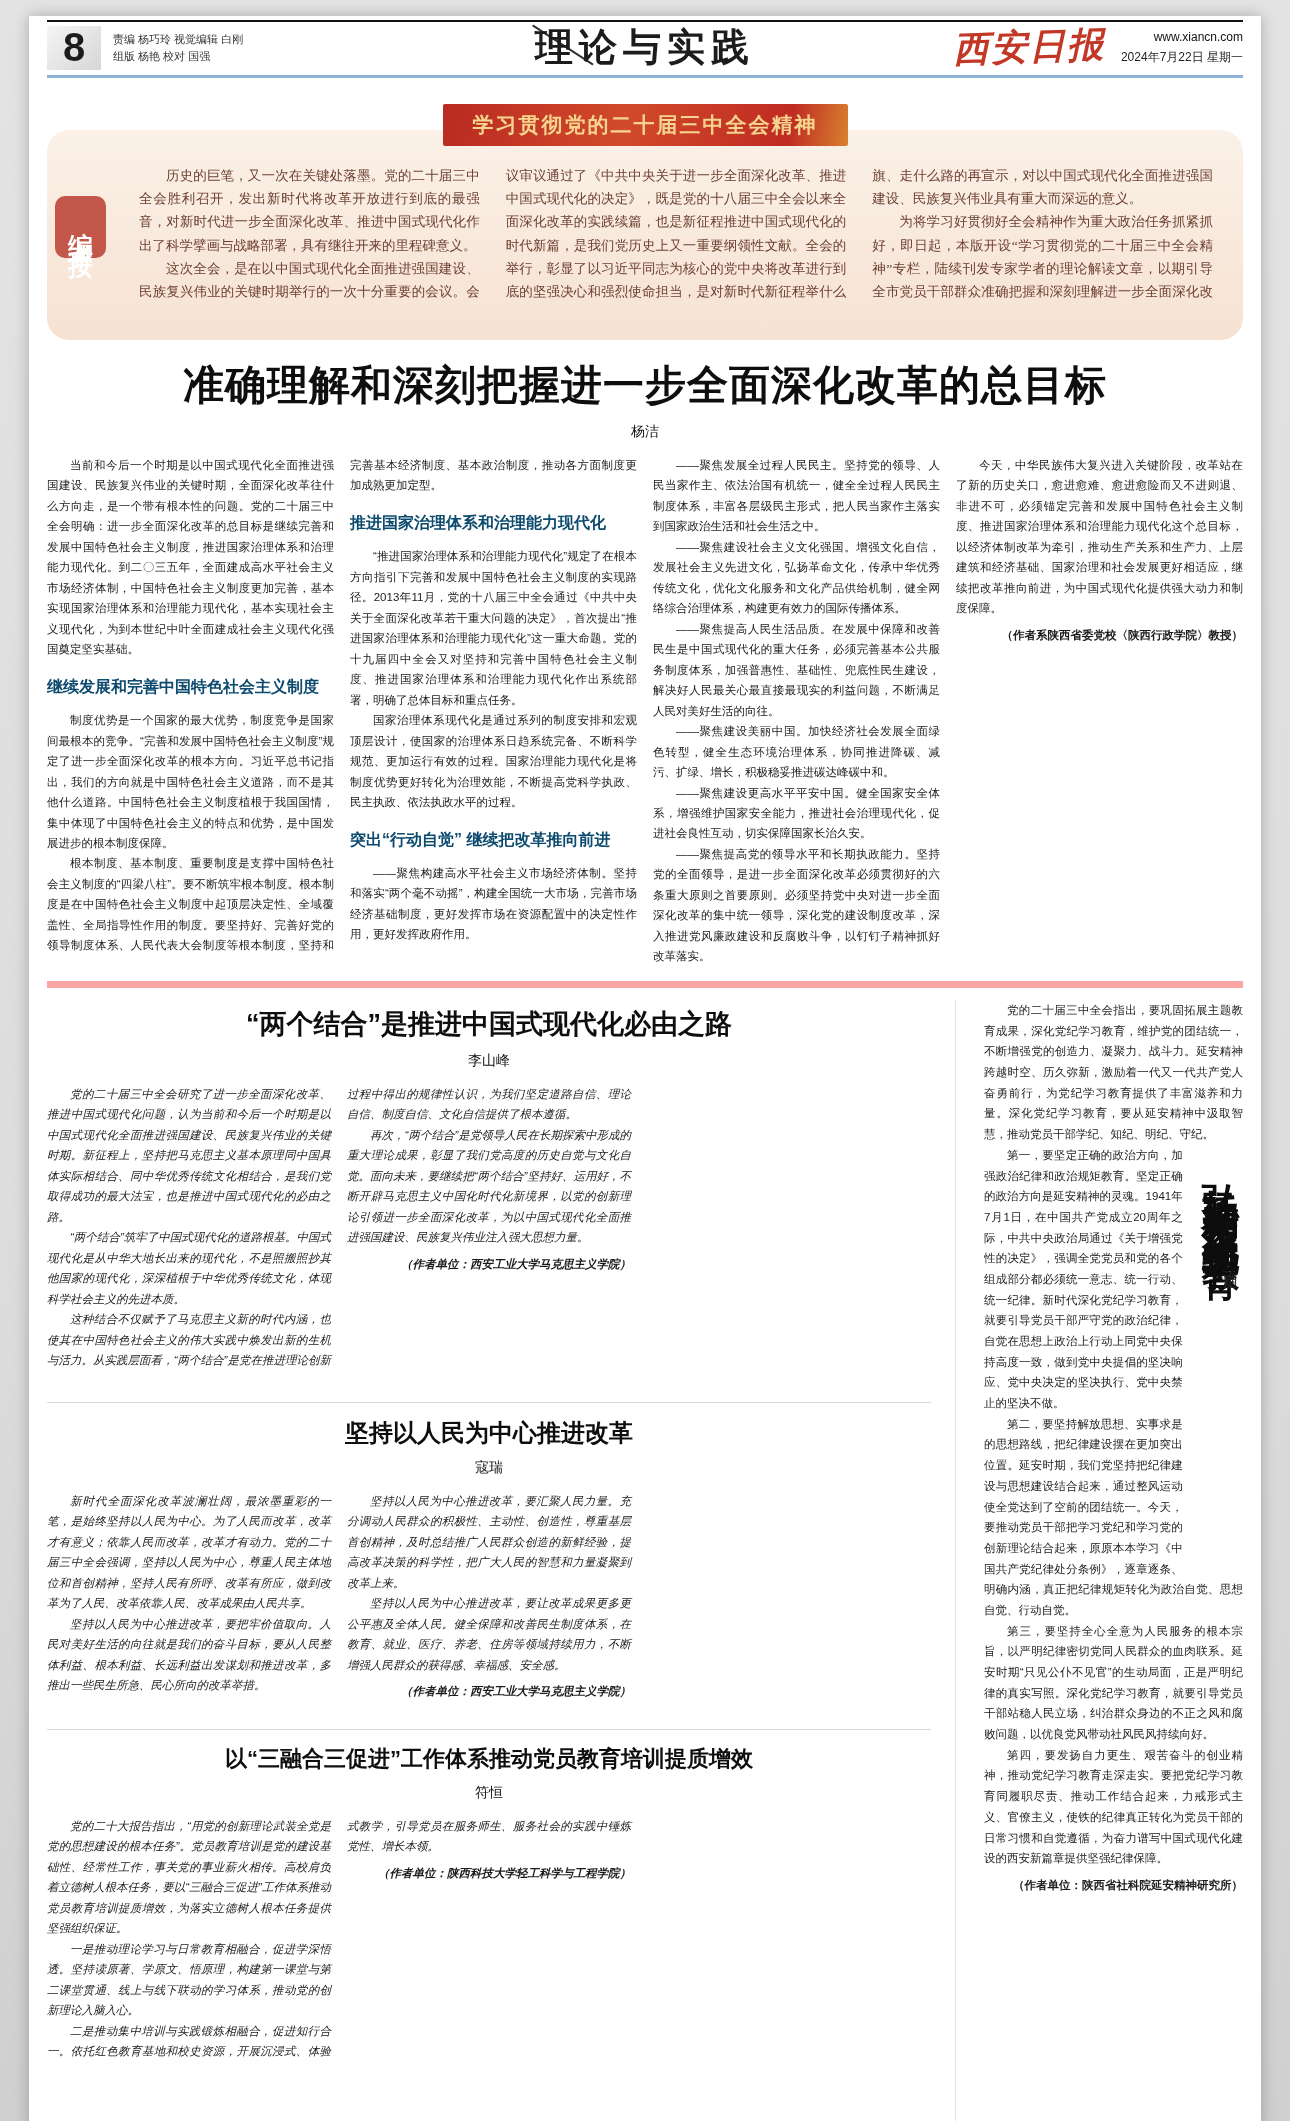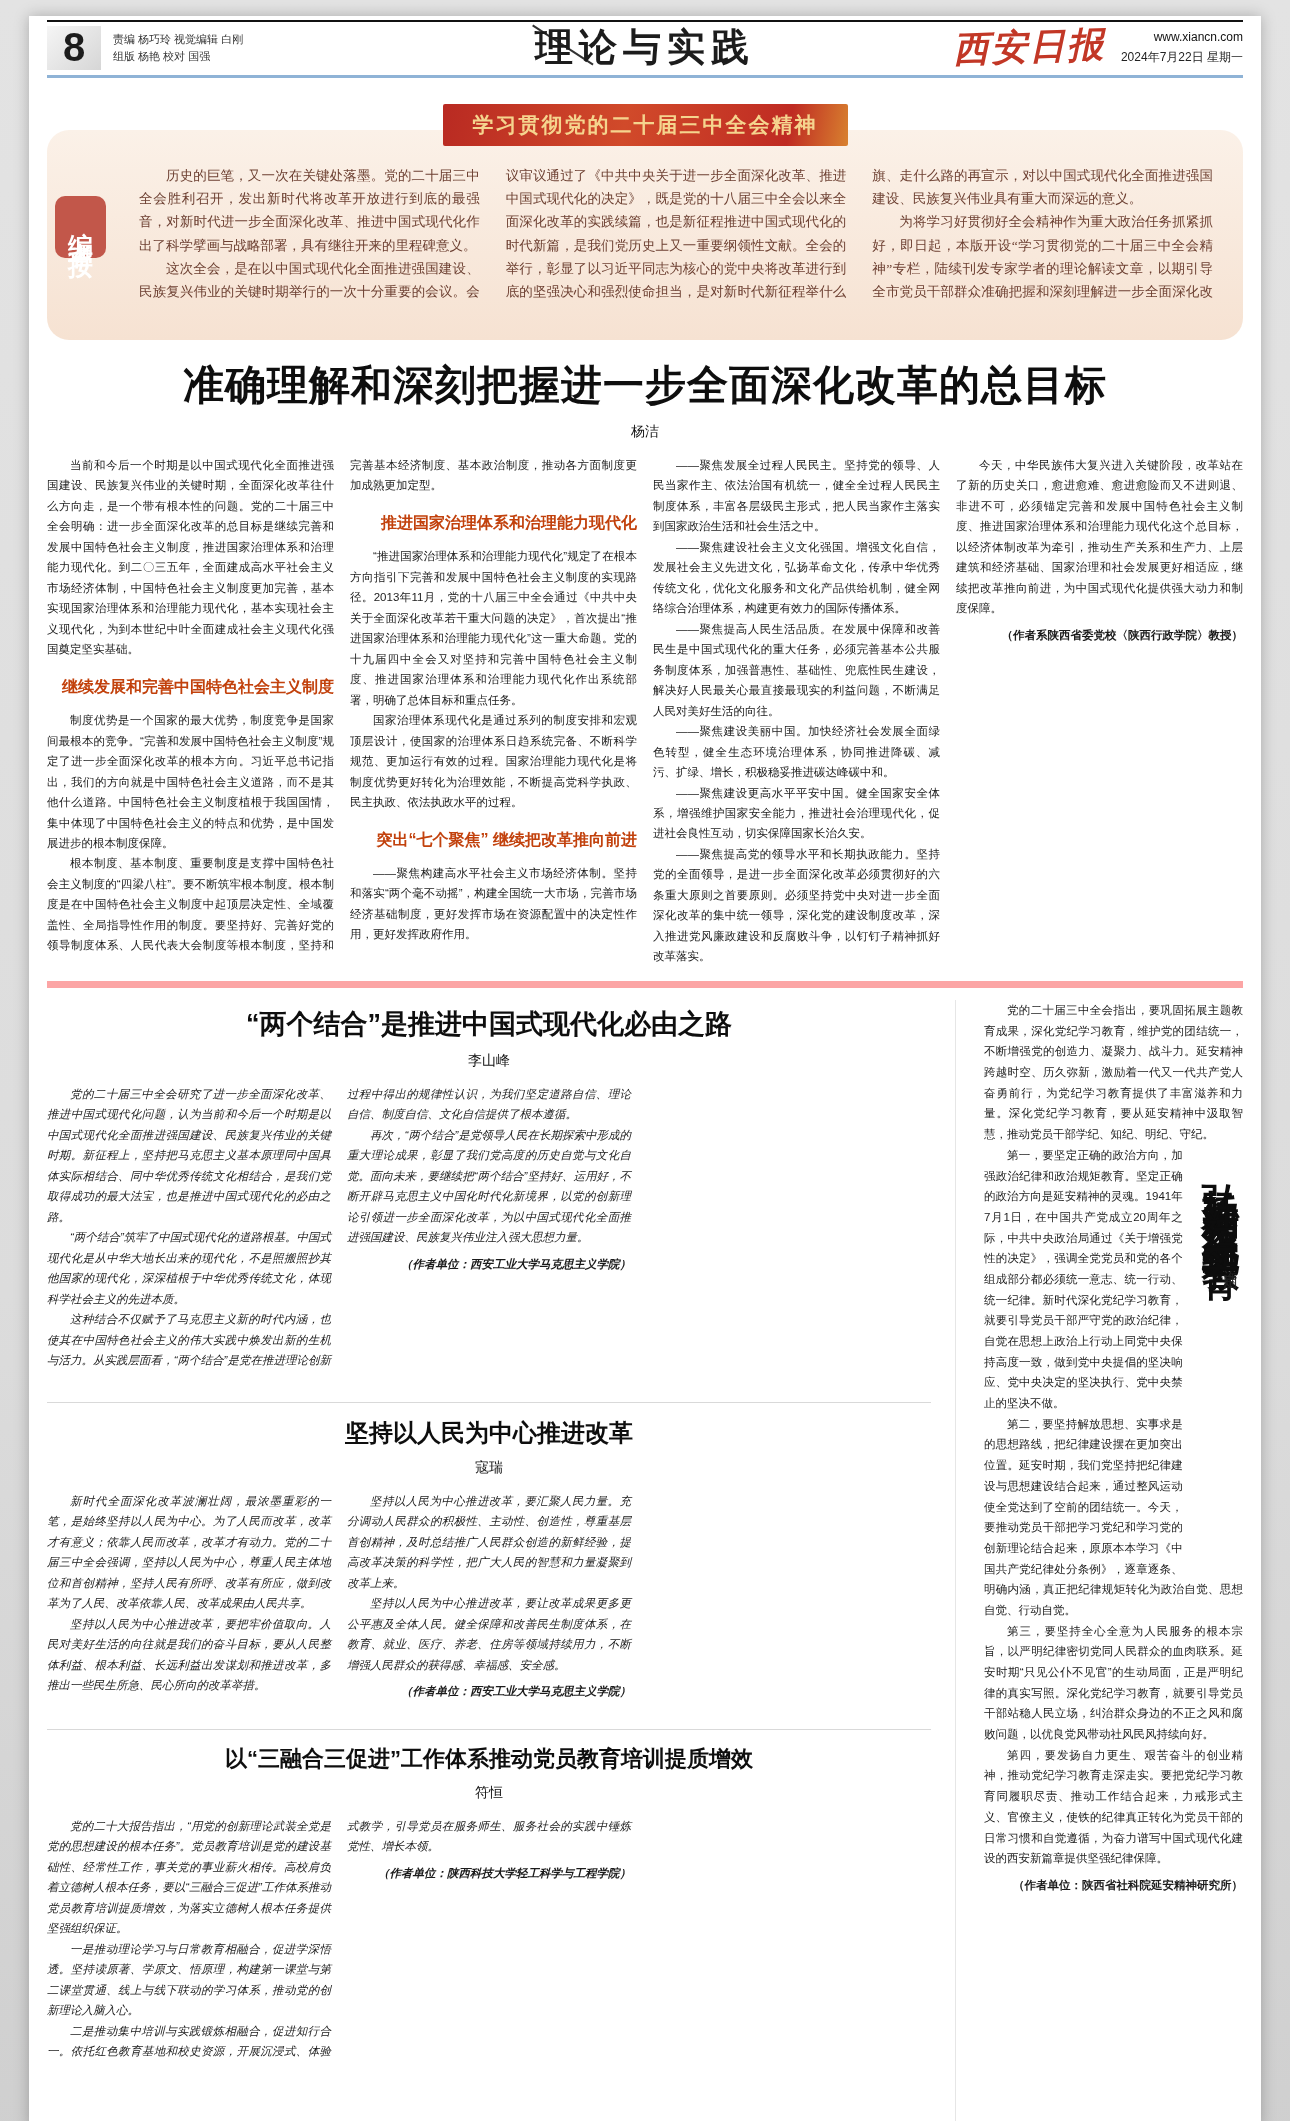--- a/index.html
+++ b/index.html
@@ -46,21 +46,21 @@
   .ednote-body p { text-indent:2em; }
   
   .article-main { margin-top:18px; }
   h1.main-title { text-align:center; font-size:41px; font-weight:900; letter-spacing:1px; color:#0e0e0e; }
   .byline { text-align:center; font-size:14px; margin:10px 0 14px; color:#111; }
   .cols { text-align:justify; font-size:11.5px; line-height:1.78; color:#1b1b1b;
           column-fill:auto; overflow:hidden; }
   .cols p { text-indent:2em; }
   .cols4 { column-count:4; column-gap:16px; height:512px; }
   .cols3 { column-count:3; column-gap:16px;font-style:italic; }
-  .cols h3 { font-size:16px; font-weight:800; text-align:right; margin:13px 0 9px; color:#c2410c; }
+  .cols h3 { font-size:16px; font-weight:800; text-align:left; margin:13px 0 9px; color:#0c4a6e; }
   .attr { text-align:right; font-weight:700; text-indent:0 !important; margin-top:6px; }
   .lower { display:flex; gap:24px; margin-top:14px; border-top:7px solid #fca5a5; padding-top:12px; }
   .lower-left { width:884px; }
   .lower-right { width:288px; border-left:1px solid #e6e6e6; padding-left:28px; }
   .sub-article { padding:6px 0 10px; }
   .sub-article + .sub-article { border-top:1px solid #d9d9d9; margin-top:6px; padding-top:14px; }
   h2.sub-title { text-align:center; font-weight:900; color:#0e0e0e; }
   .t2 { font-size:27px; }
   .t3 { font-size:24px; }
   .t4 { font-size:22px; }
@@ -114,21 +114,21 @@
     <h1 class="main-title">准确理解和深刻把握进一步全面深化改革的总目标</h1>
     <div class="byline">杨洁</div>
     <div class="cols cols4">
       <p>当前和今后一个时期是以中国式现代化全面推进强国建设、民族复兴伟业的关键时期，全面深化改革往什么方向走，是一个带有根本性的问题。党的二十届三中全会明确：进一步全面深化改革的总目标是继续完善和发展中国特色社会主义制度，推进国家治理体系和治理能力现代化。到二〇三五年，全面建成高水平社会主义市场经济体制，中国特色社会主义制度更加完善，基本实现国家治理体系和治理能力现代化，基本实现社会主义现代化，为到本世纪中叶全面建成社会主义现代化强国奠定坚实基础。</p>
       <h3>继续发展和完善中国特色社会主义制度</h3>
       <p>制度优势是一个国家的最大优势，制度竞争是国家间最根本的竞争。“完善和发展中国特色社会主义制度”规定了进一步全面深化改革的根本方向。习近平总书记指出，我们的方向就是中国特色社会主义道路，而不是其他什么道路。中国特色社会主义制度植根于我国国情，集中体现了中国特色社会主义的特点和优势，是中国发展进步的根本制度保障。</p>
       <p>根本制度、基本制度、重要制度是支撑中国特色社会主义制度的“四梁八柱”。要不断筑牢根本制度。根本制度是在中国特色社会主义制度中起顶层决定性、全域覆盖性、全局指导性作用的制度。要坚持好、完善好党的领导制度体系、人民代表大会制度等根本制度，坚持和完善基本经济制度、基本政治制度，推动各方面制度更加成熟更加定型。</p>
       <h3>推进国家治理体系和治理能力现代化</h3>
       <p>“推进国家治理体系和治理能力现代化”规定了在根本方向指引下完善和发展中国特色社会主义制度的实现路径。2013年11月，党的十八届三中全会通过《中共中央关于全面深化改革若干重大问题的决定》，首次提出“推进国家治理体系和治理能力现代化”这一重大命题。党的十九届四中全会又对坚持和完善中国特色社会主义制度、推进国家治理体系和治理能力现代化作出系统部署，明确了总体目标和重点任务。</p>
       <p>国家治理体系现代化是通过系列的制度安排和宏观顶层设计，使国家的治理体系日趋系统完备、不断科学规范、更加运行有效的过程。国家治理能力现代化是将制度优势更好转化为治理效能，不断提高党科学执政、民主执政、依法执政水平的过程。</p>
-      <h3>突出“七个聚焦” 继续把改革推向前进</h3>
+      <h3>突出“行动自觉” 继续把改革推向前进</h3>
       <p>——聚焦构建高水平社会主义市场经济体制。坚持和落实“两个毫不动摇”，构建全国统一大市场，完善市场经济基础制度，更好发挥市场在资源配置中的决定性作用，更好发挥政府作用。</p>
       <p>——聚焦发展全过程人民民主。坚持党的领导、人民当家作主、依法治国有机统一，健全全过程人民民主制度体系，丰富各层级民主形式，把人民当家作主落实到国家政治生活和社会生活之中。</p>
       <p>——聚焦建设社会主义文化强国。增强文化自信，发展社会主义先进文化，弘扬革命文化，传承中华优秀传统文化，优化文化服务和文化产品供给机制，健全网络综合治理体系，构建更有效力的国际传播体系。</p>
       <p>——聚焦提高人民生活品质。在发展中保障和改善民生是中国式现代化的重大任务，必须完善基本公共服务制度体系，加强普惠性、基础性、兜底性民生建设，解决好人民最关心最直接最现实的利益问题，不断满足人民对美好生活的向往。</p>
       <p>——聚焦建设美丽中国。加快经济社会发展全面绿色转型，健全生态环境治理体系，协同推进降碳、减污、扩绿、增长，积极稳妥推进碳达峰碳中和。</p>
       <p>——聚焦建设更高水平平安中国。健全国家安全体系，增强维护国家安全能力，推进社会治理现代化，促进社会良性互动，切实保障国家长治久安。</p>
       <p>——聚焦提高党的领导水平和长期执政能力。坚持党的全面领导，是进一步全面深化改革必须贯彻好的六条重大原则之首要原则。必须坚持党中央对进一步全面深化改革的集中统一领导，深化党的建设制度改革，深入推进党风廉政建设和反腐败斗争，以钉钉子精神抓好改革落实。</p>
       <p>今天，中华民族伟大复兴进入关键阶段，改革站在了新的历史关口，愈进愈难、愈进愈险而又不进则退、非进不可，必须锚定完善和发展中国特色社会主义制度、推进国家治理体系和治理能力现代化这个总目标，以经济体制改革为牵引，推动生产关系和生产力、上层建筑和经济基础、国家治理和社会发展更好相适应，继续把改革推向前进，为中国式现代化提供强大动力和制度保障。</p>
       <p class="attr">（作者系陕西省委党校〈陕西行政学院〉教授）</p>
     </div>

